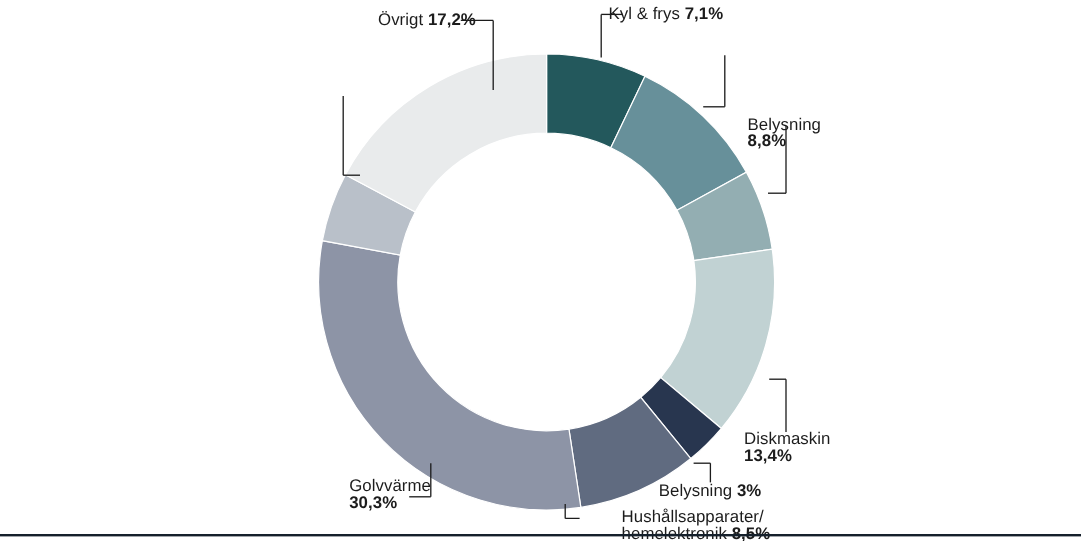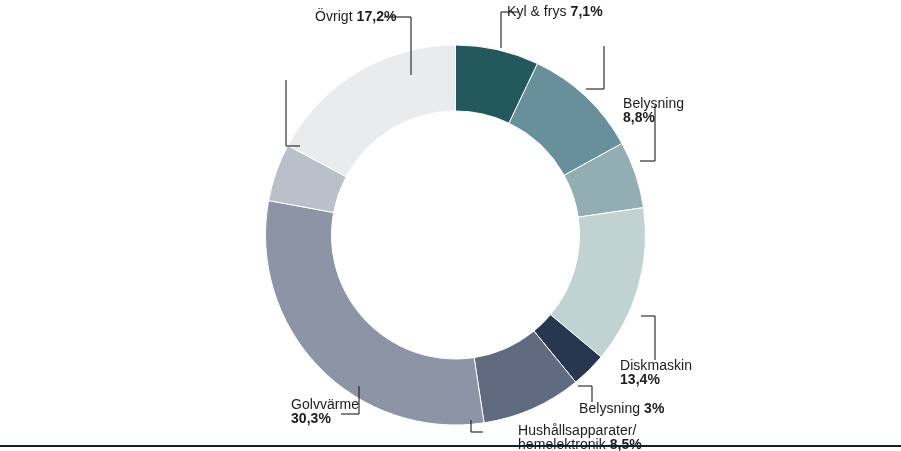--- a/index.html
+++ b/index.html
@@ -107,21 +107,21 @@
   <div class="label" style="left:623px; top:97px;">
     <div>Belysning</div>
     <div class="pct">8,8%</div>
   </div>
 
   <div class="label" style="left:620px; top:359px;">
     <div>Diskmaskin</div>
     <div class="pct">13,4%</div>
   </div>
 
-  <div class="label" style="left:579px; top:402px;">
+  <div class="label" style="left:549px; top:402px;">
     <span>Belysning </span><span class="pct">3%</span>
   </div>
 
   <div class="label two-line" style="left:486px; top:424px; width:140px;margin-left:32px;">
     <span>Hushållsapparater/ hemelektronik </span><span class="pct">8,5%</span>
   </div>
 
   <div class="label" style="left:291px; top:398px;">
     <div>Golvvärme</div>
     <div class="pct">30,3%</div>

